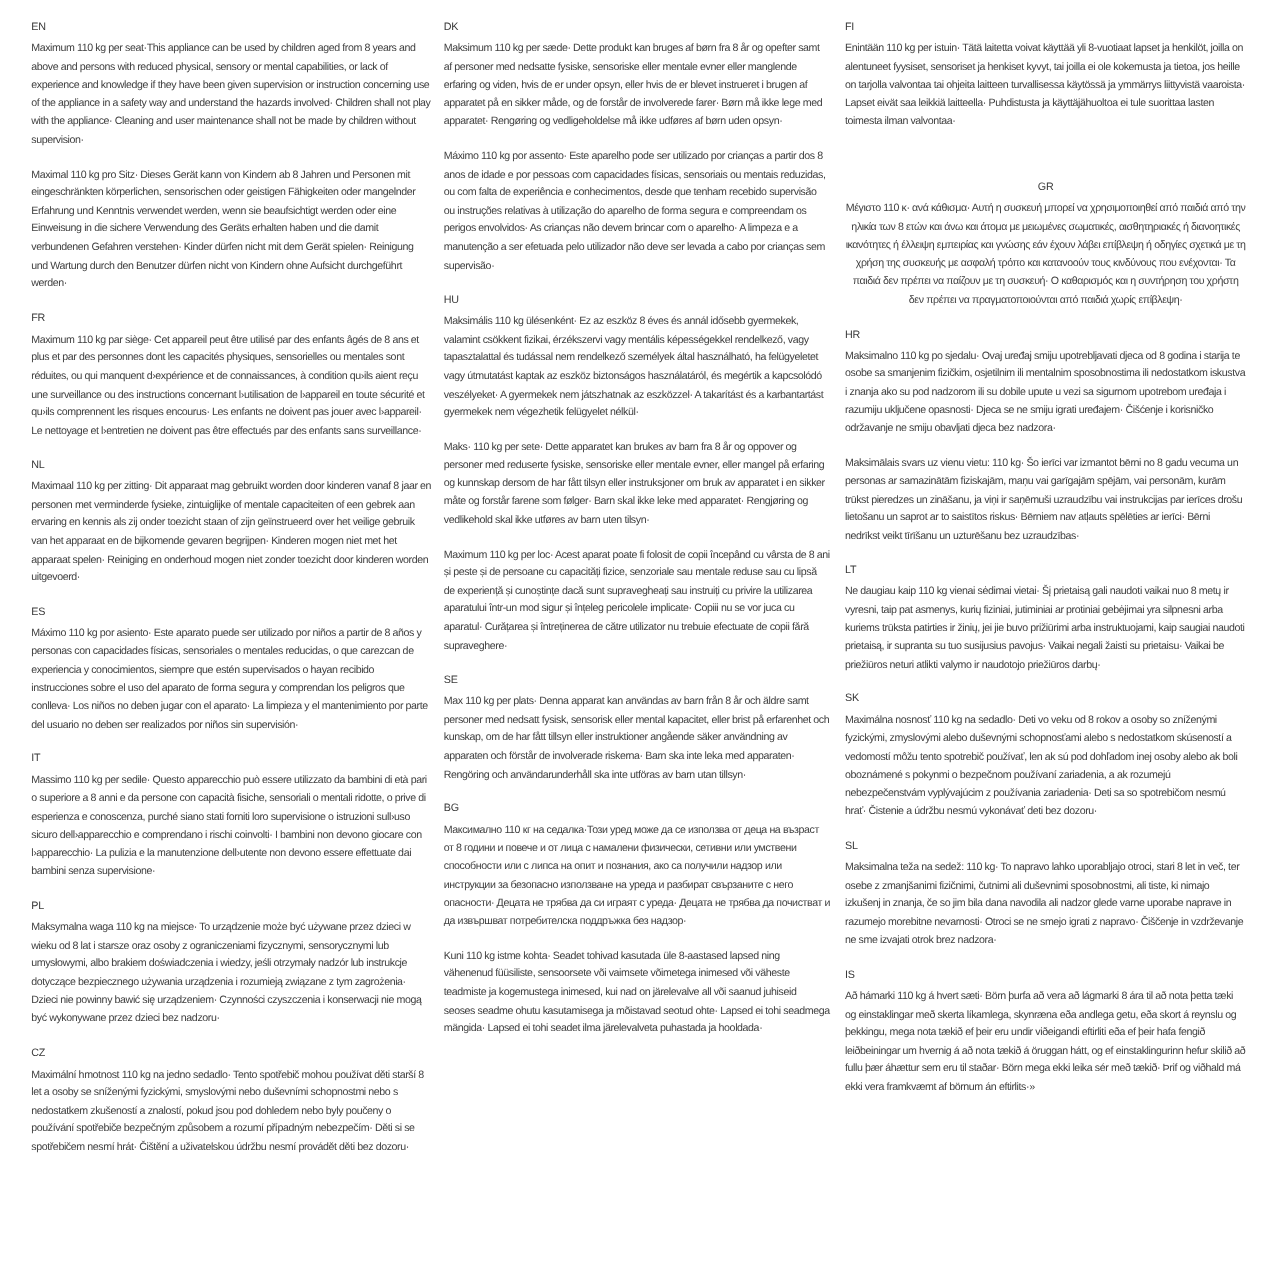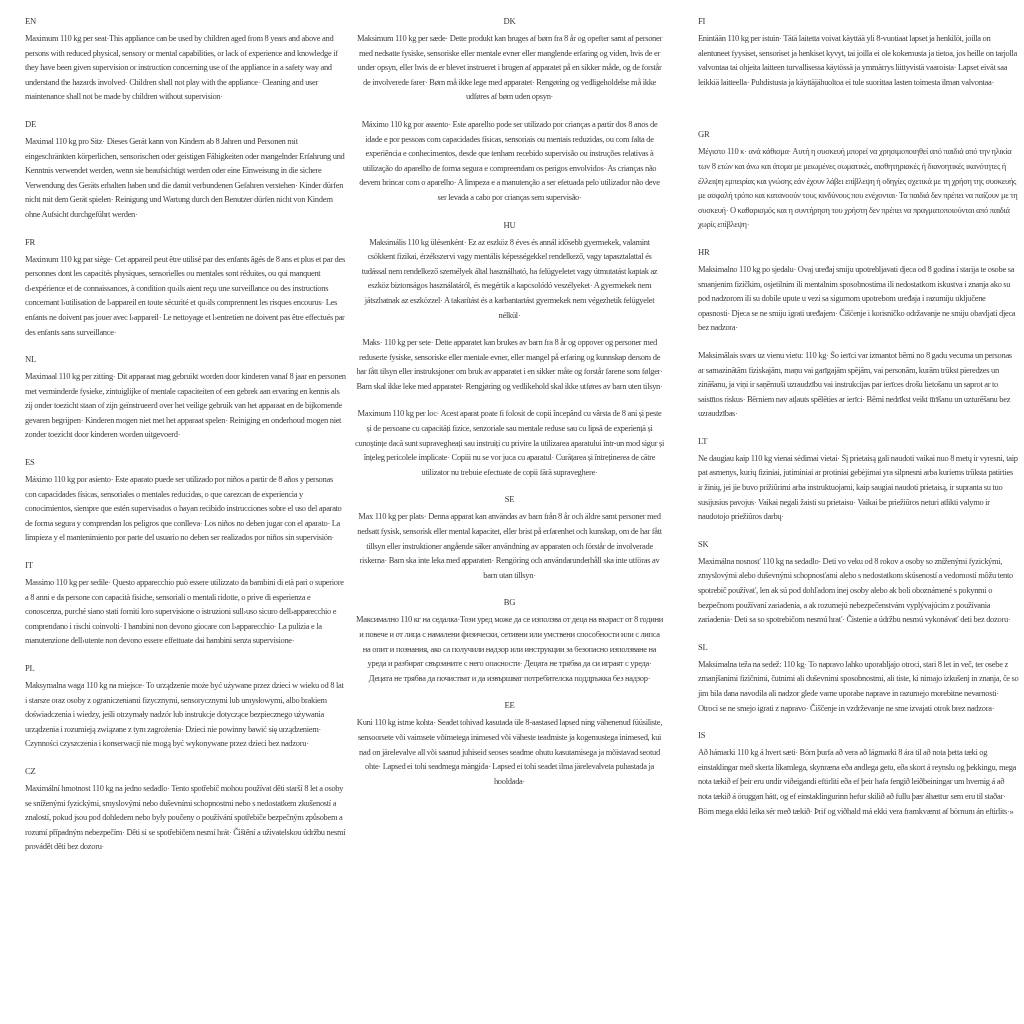--- a/index.html
+++ b/index.html
@@ -15,26 +15,26 @@
     color: #3d3d3d;
   }
   .page {
     display: flex;
     box-sizing: border-box;
     padding: 14px 0 0 25px;
     width: 1024px;
   }
   .col { flex: none; }
   .col-0 { width: 321px; margin-right: 9px; }
-  .col-1 { width: 309px; margin-right: 34px; text-align: center; }
+  .col-1 { width: 309px; margin-right: 12px; }
   .col-2 { width: 321px; }
-  .section { margin-top: 13px; font-family: Liberation Serif, serif; }
+  .section { margin-top: 13px; }
   .section:first-child { margin-top: 0; }
   
-  .col-2 .section:nth-child(2) { margin-top: 38px; }
+  .col-2 .section:nth-child(2) { margin-top: 38px; text-align: center; }
   .lang-code {
     font-size: 8.6px;
     line-height: 14px;
     letter-spacing: -0.2px;
     margin-bottom: 3px;
     color: #3a3a3a;
   }
   .lang-text {
     font-size: 8.5px;
     line-height: 14.6px;
@@ -46,21 +46,20 @@
 <body>
 
 <div class="page">
   <div class="col col-0">
   <div class="section">
     <div class="lang-code">EN</div>
     <div class="lang-text">Maximum 110 kg per seat·This appliance can be used by children aged from 8 years and above and persons with reduced physical, sensory or mental capabilities, or lack of experience and knowledge if they have been given supervision or instruction concerning use of the appliance in a safety way and understand the hazards involved· Children shall not play with the appliance· Cleaning and user maintenance shall not be made by children without supervision·</div>
   </div>
 
   <div class="section">
-    <div class="lang-code">DE</div>
     <div class="lang-text">Maximal 110 kg pro Sitz· Dieses Gerät kann von Kindern ab 8 Jahren und Personen mit eingeschränkten körperlichen, sensorischen oder geistigen Fähigkeiten oder mangelnder Erfahrung und Kenntnis verwendet werden, wenn sie beaufsichtigt werden oder eine Einweisung in die sichere Verwendung des Geräts erhalten haben und die damit verbundenen Gefahren verstehen· Kinder dürfen nicht mit dem Gerät spielen· Reinigung und Wartung durch den Benutzer dürfen nicht von Kindern ohne Aufsicht durchgeführt werden·</div>
   </div>
 
   <div class="section">
     <div class="lang-code">FR</div>
     <div class="lang-text">Maximum 110 kg par siège· Cet appareil peut être utilisé par des enfants âgés de 8 ans et plus et par des personnes dont les capacités physiques, sensorielles ou mentales sont réduites, ou qui manquent d›expérience et de connaissances, à condition qu›ils aient reçu une surveillance ou des instructions concernant l›utilisation de l›appareil en toute sécurité et qu›ils comprennent les risques encourus· Les enfants ne doivent pas jouer avec l›appareil· Le nettoyage et l›entretien ne doivent pas être effectués par des enfants sans surveillance·</div>
   </div>
 
   <div class="section">
     <div class="lang-code">NL</div>
@@ -114,21 +113,20 @@
     <div class="lang-code">SE</div>
     <div class="lang-text">Max 110 kg per plats· Denna apparat kan användas av barn från 8 år och äldre samt personer med nedsatt fysisk, sensorisk eller mental kapacitet, eller brist på erfarenhet och kunskap, om de har fått tillsyn eller instruktioner angående säker användning av apparaten och förstår de involverade riskerna· Barn ska inte leka med apparaten· Rengöring och användarunderhåll ska inte utföras av barn utan tillsyn·</div>
   </div>
 
   <div class="section">
     <div class="lang-code">BG</div>
     <div class="lang-text">Максимално 110 кг на седалка·Този уред може да се използва от деца на възраст от 8 години и повече и от лица с намалени физически, сетивни или умствени способности или с липса на опит и познания, ако са получили надзор или инструкции за безопасно използване на уреда и разбират свързаните с него опасности· Децата не трябва да си играят с уреда· Децата не трябва да почистват и да извършват потребителска поддръжка без надзор·</div>
   </div>
 
   <div class="section">
-    <div class="lang-code">EE</div>
     <div class="lang-text">Kuni 110 kg istme kohta· Seadet tohivad kasutada üle 8-aastased lapsed ning vähenenud füüsiliste, sensoorsete või vaimsete võimetega inimesed või väheste teadmiste ja kogemustega inimesed, kui nad on järelevalve all või saanud juhiseid seoses seadme ohutu kasutamisega ja mõistavad seotud ohte· Lapsed ei tohi seadmega mängida· Lapsed ei tohi seadet ilma järelevalveta puhastada ja hooldada·</div>
   </div>
 </div>
   <div class="col col-2">
   <div class="section">
     <div class="lang-code">FI</div>
     <div class="lang-text">Enintään 110 kg per istuin· Tätä laitetta voivat käyttää yli 8-vuotiaat lapset ja henkilöt, joilla on alentuneet fyysiset, sensoriset ja henkiset kyvyt, tai joilla ei ole kokemusta ja tietoa, jos heille on tarjolla valvontaa tai ohjeita laitteen turvallisessa käytössä ja ymmärrys liittyvistä vaaroista· Lapset eivät saa leikkiä laitteella· Puhdistusta ja käyttäjähuoltoa ei tule suorittaa lasten toimesta ilman valvontaa·</div>
   </div>
 
   <div class="section">

